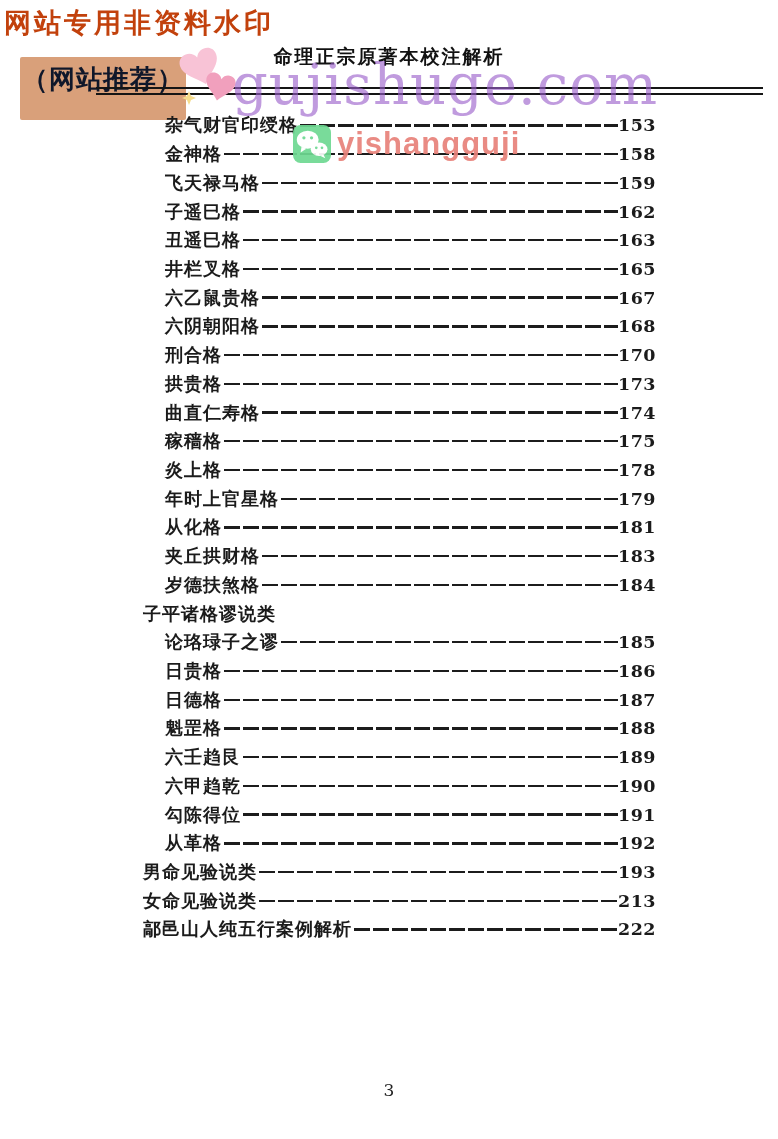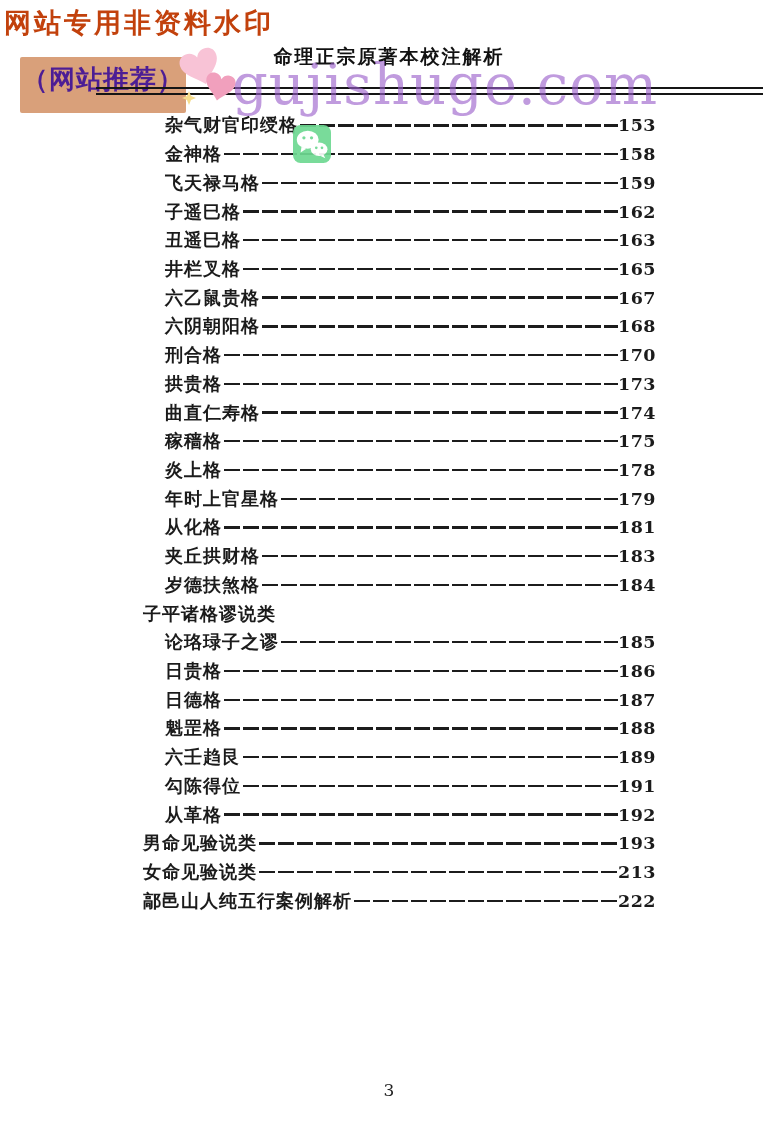--- a/index.html
+++ b/index.html
@@ -14,23 +14,23 @@
   
   .top-watermark{
     position:absolute;left:4px;top:5px;
     font-family:"Liberation Sans","DejaVu Sans",sans-serif;
     font-weight:bold;font-size:27px;letter-spacing:3px;
     color:#c2410c;
   }
   
   .badge{
     position:absolute;left:20px;top:57px;
-    width:166px;height:56px;
+    width:166px;height:63px;
     background:#d9a07a;border-radius:2px;
-    color:#4c1d95;text-align:center;line-height:45px;
+    color:#0f172a;text-align:center;line-height:45px;
     font-family:"Liberation Sans","DejaVu Sans",sans-serif;
     font-weight:bold;font-size:26px;letter-spacing:1px;
     z-index:1;
   }
   
   .rule{
     position:absolute;left:96px;top:87px;width:667px;height:4px;
     border-top:2.5px solid #151515;border-bottom:2px solid #151515;
     z-index:2;
   }
@@ -117,20 +117,21 @@
         <ellipse cx="15.5" cy="15.5" rx="11.5" ry="9.5" fill="#ffffff"></ellipse>
         <path d="M9 23 L8 29 L14 25 Z" fill="#ffffff"></path>
         <circle cx="11.5" cy="13.5" r="1.7" fill="#6ed992"></circle>
         <circle cx="19.5" cy="13.5" r="1.7" fill="#6ed992"></circle>
         <ellipse cx="27.5" cy="25.5" rx="8.8" ry="7.2" fill="#ffffff"></ellipse>
         <path d="M32 31 L34 35 L29 32.5 Z" fill="#ffffff"></path>
         <circle cx="24.5" cy="24" r="1.4" fill="#6ed992"></circle>
         <circle cx="30.5" cy="24" r="1.4" fill="#6ed992"></circle>
       </svg>
     </span>
+    <span class="txt">yishangguji</span>
   </div>
 
   <div class="toc">
 
       <div class="row lvl2">
         <span class="lbl">杂气财官印绶格</span>
         <span class="leader"></span>
         <span class="pg">153</span>
       </div>
 
@@ -260,20 +261,25 @@
         <span class="leader"></span>
         <span class="pg">188</span>
       </div>
 
       <div class="row lvl2">
         <span class="lbl">六壬趋艮</span>
         <span class="leader"></span>
         <span class="pg">189</span>
       </div>
 
+      <div class="row lvl2">
+        <span class="lbl">六甲趋乾</span>
+        <span class="leader"></span>
+        <span class="pg">190</span>
+      </div>
 
       <div class="row lvl2">
         <span class="lbl">勾陈得位</span>
         <span class="leader"></span>
         <span class="pg">191</span>
       </div>
 
       <div class="row lvl2">
         <span class="lbl">从革格</span>
         <span class="leader"></span>

